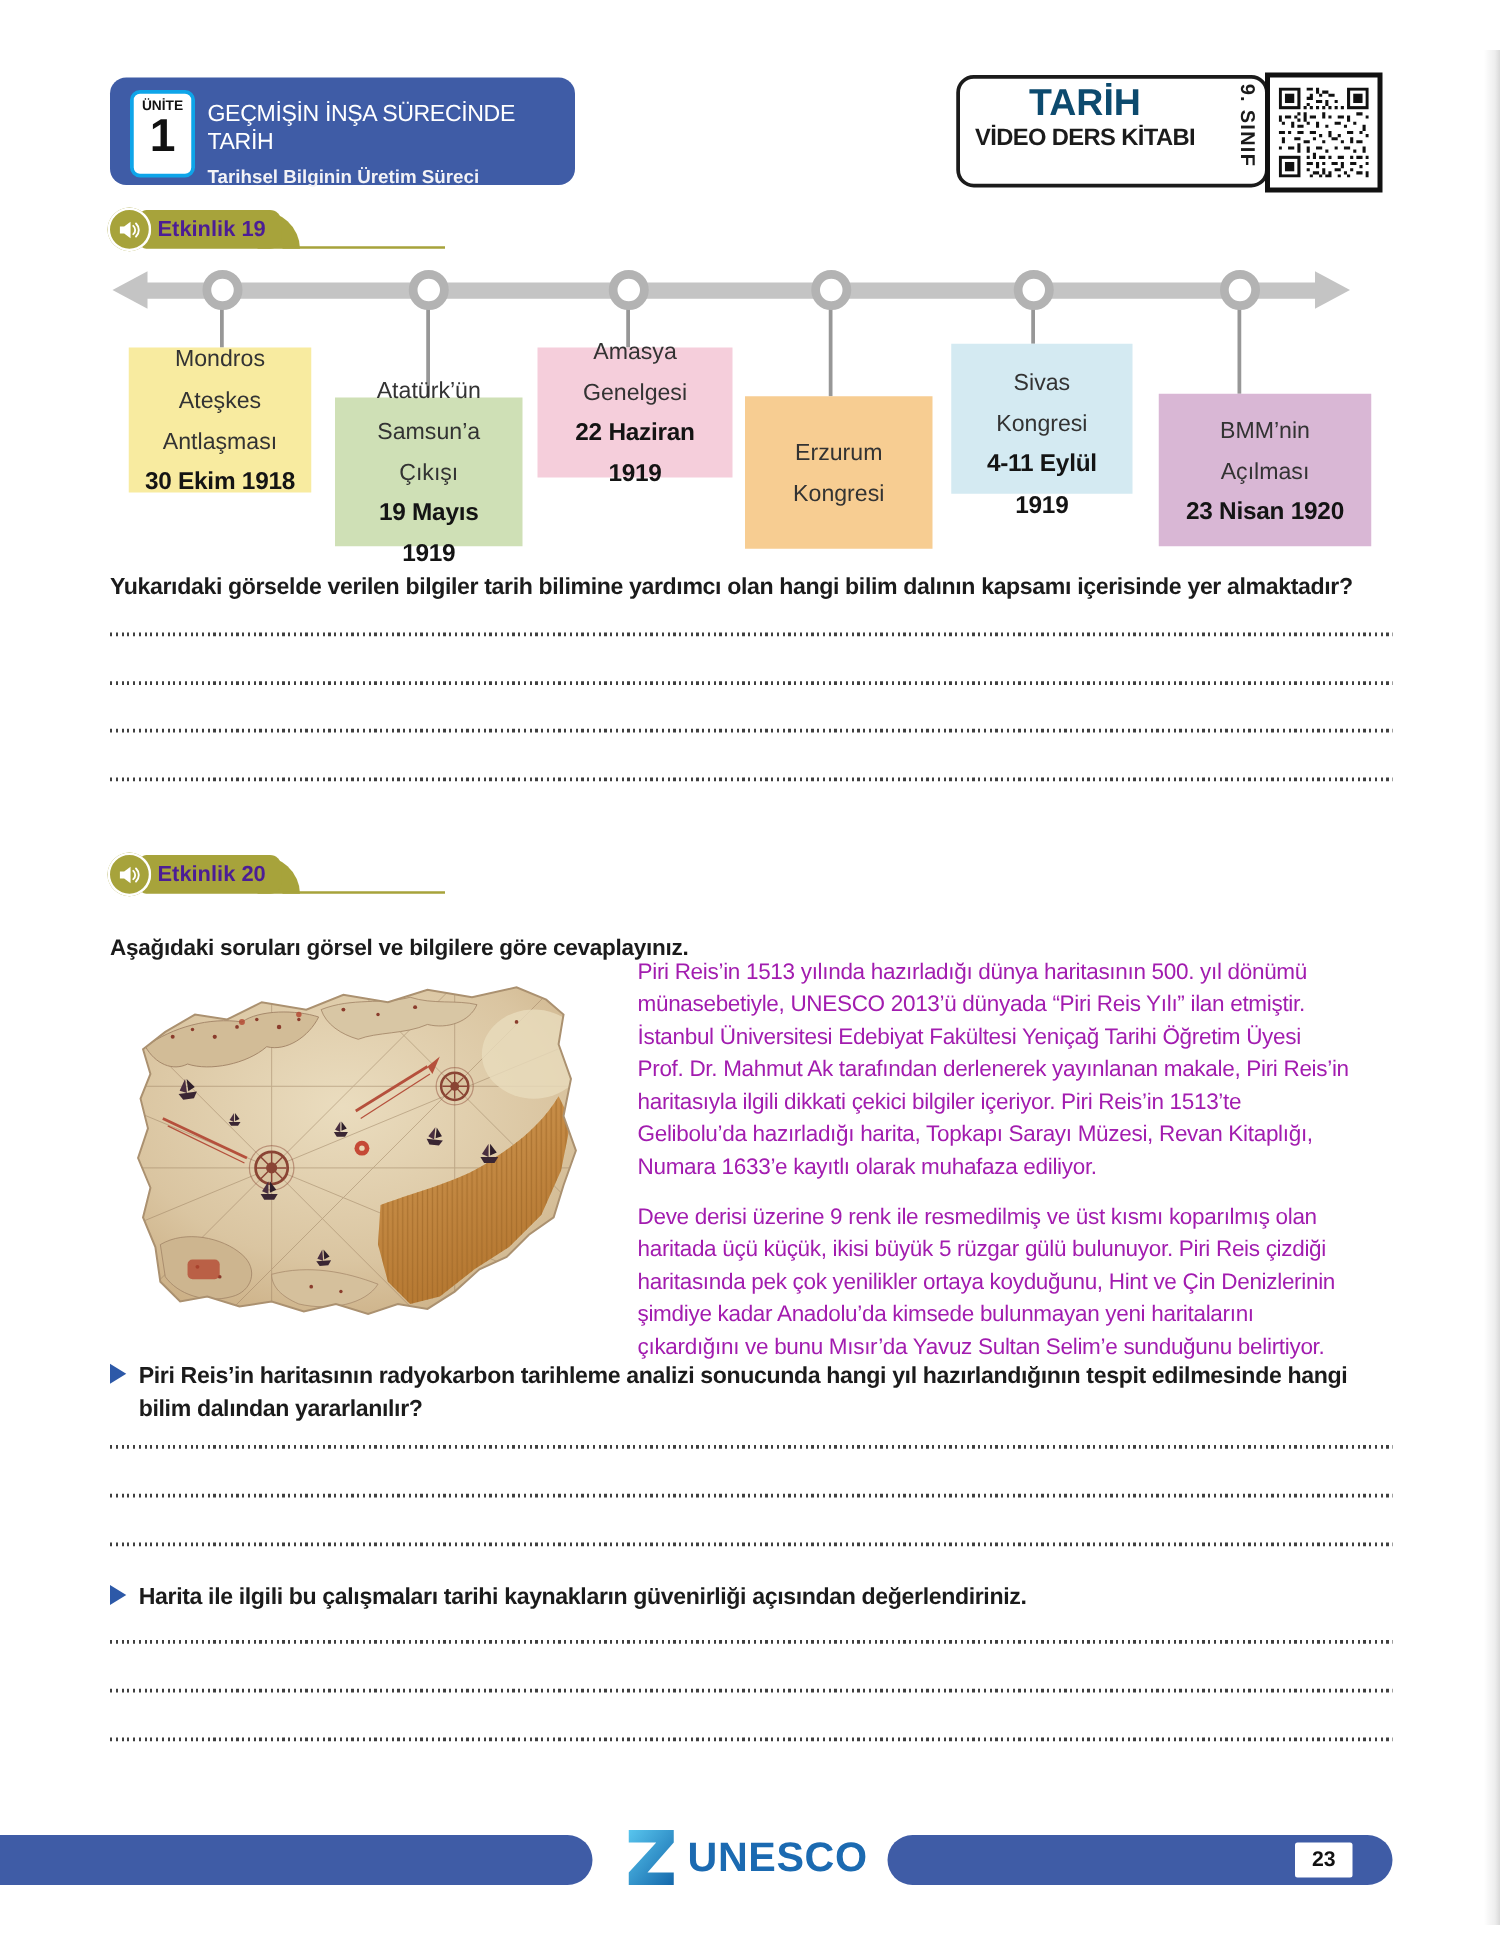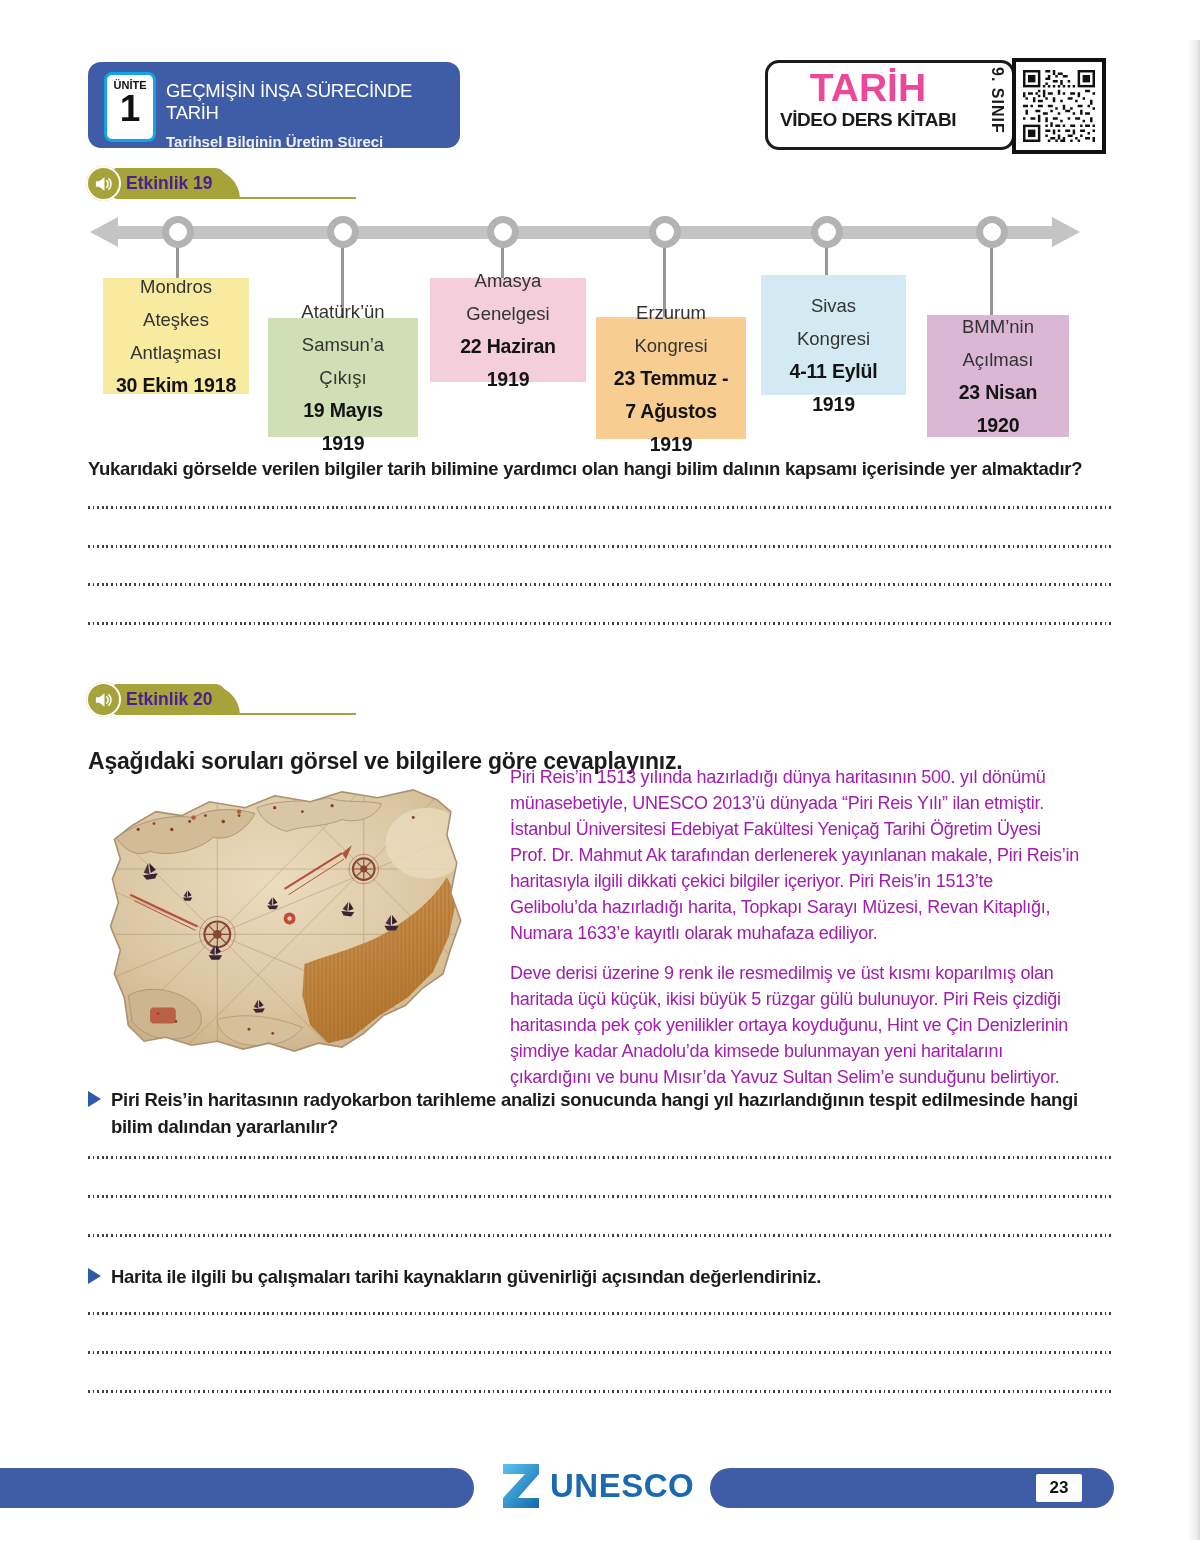--- a/index.html
+++ b/index.html
@@ -16,21 +16,21 @@
   .unit-badge .ulabel{font-size:11px;font-weight:900;color:#111;letter-spacing:0;margin-top:4px;}
   .unit-badge .unum{font-size:37px;font-weight:800;color:#111;line-height:0.95;}
   .unit-titles{position:absolute;left:78px;top:18px;width:286px;}
   .unit-title{font-size:18.5px;font-weight:400;color:#fff;letter-spacing:-0.3px;}
   .unit-subtitle{font-size:15px;font-weight:700;color:#f2f2f6;margin-top:9px;}
 
   .book-box{position:absolute;left:765px;top:60px;width:332px;height:90px;}
   .book-frame{position:absolute;left:0;top:0;width:244px;height:84px;background:#fff;
               border:3.5px solid #1b1b1b;border-radius:14px;}
   .book-titles{position:absolute;left:6px;top:5px;width:188px;text-align:center;}
-  .book-title{font-size:39px;font-weight:900;color:#ec4899;letter-spacing:0;line-height:1.0;}
+  .book-title{font-size:30px;font-weight:900;color:#0c4a6e;letter-spacing:0;line-height:1.0;}
   .book-subtitle{font-size:19px;font-weight:900;color:#1b1b1b;letter-spacing:-0.5px;margin-top:2px;}
   .grade{position:absolute;right:6px;top:4px;height:76px;writing-mode:vertical-rl;
          font-size:16px;font-weight:900;color:#1b1b1b;display:flex;align-items:center;letter-spacing:1px;}
   .qr-frame{position:absolute;left:247px;top:-2px;width:86px;height:88px;background:#fff;
             border:4px solid #111;display:flex;align-items:center;justify-content:center;}
   .qr-frame svg{width:72px;height:72px;}
 
   
   .etk{position:absolute;left:86px;height:38px;z-index:3;}
   .etk-pill{position:absolute;left:26px;top:2px;height:31px;padding:0 12px 0 14px;background:#a7a33b;
@@ -55,34 +55,34 @@
 
   .ev-card{position:absolute;display:flex;flex-direction:column;align-items:center;
            justify-content:center;text-align:center;z-index:2;padding:4px 12px;box-sizing:border-box;}
   .ev-title{font-size:18.5px;font-weight:400;color:#333;line-height:33px;}
   .ev-date{font-size:19.5px;font-weight:800;color:#141414;line-height:33px;letter-spacing:-0.2px;}
   .card-1{left:103px;top:278px;width:146px;height:116px;background:#f8eba0;}
   .card-2{left:268px;top:318px;width:150px;height:119px;background:#cfe0b6;align-items:flex-end;}
   .card-3{left:430px;top:278px;width:156px;height:104px;background:#f5cedb;}
   .card-4{left:596px;top:317px;width:150px;height:122px;background:#f7cd92;}
   .card-5{left:761px;top:275px;width:145px;height:120px;background:#d4eaf2;justify-content:flex-start;padding-top:14px;}
-  .card-6{left:927px;top:315px;width:142px;height:122px;background:#d9b7d5;}
+  .card-6{left:927px;top:315px;width:170px;height:122px;background:#d9b7d5;}
 
   
   .q-bold{position:absolute;font-size:18.5px;font-weight:700;color:#1b1b1b;
           letter-spacing:-0.3px;line-height:27px;}
   .dotline{position:absolute;left:88px;width:1026px;height:3px;
            background:repeating-linear-gradient(90deg,#3f3f3f 0px,#3f3f3f 1.7px,transparent 1.7px,transparent 4.6px);}
   .q-row{position:absolute;left:88px;width:1028px;display:flex;align-items:flex-start;gap:10px;}
   .tri{flex:0 0 auto;width:0;height:0;margin-top:5px;
        border-left:13px solid #2d59a8;border-top:8px solid transparent;border-bottom:8px solid transparent;}
   .q-text{font-size:18.5px;font-weight:700;color:#1b1b1b;letter-spacing:-0.3px;line-height:27px;}
 
   
-  .instruction{position:absolute;left:88px;top:748px;font-size:23px;font-weight:700;color:#1b1b1b;letter-spacing:-0.2px;}
+  .instruction{position:absolute;left:88px;top:748px;font-size:18px;font-weight:700;color:#1b1b1b;letter-spacing:-0.2px;}
   .map-fig{position:absolute;left:95px;top:778px;width:398px;height:282px;}
   .para-col{position:absolute;left:510px;top:764px;width:612px;}
   .para{font-size:18px;line-height:26px;color:#a21caf;letter-spacing:-0.25px;margin:0 0 14px 0;}
 
   
   .foot-bar-l{position:absolute;left:0;top:1468px;width:474px;height:40px;background:#3f5ca6;
               border-radius:0 20px 20px 0;}
   .foot-bar-r{position:absolute;left:710px;top:1468px;width:404px;height:40px;background:#3f5ca6;
               border-radius:20px;}
   .page-num{position:absolute;left:1036px;top:1474px;width:46px;height:28px;background:#fff;border-radius:2px;
@@ -193,22 +193,20 @@
 Samsun’a Çıkışı</span>
       <span class="ev-date pre">19 Mayıs 1919</span>
     </div>
     <div class="ev-card card-3">
       <span class="ev-title pre">Amasya
 Genelgesi</span>
       <span class="ev-date pre">22 Haziran 1919</span>
     </div>
     <div class="ev-card card-4">
       <span class="ev-title pre">Erzurum Kongresi</span>
-      <span class="ev-date pre">23 Temmuz -
-7 Ağustos 1919</span>
     </div>
     <div class="ev-card card-5">
       <span class="ev-title pre">Sivas Kongresi</span>
       <span class="ev-date pre">4-11 Eylül 1919</span>
     </div>
     <div class="ev-card card-6">
       <span class="ev-title pre">BMM’nin
 Açılması</span>
       <span class="ev-date pre">23 Nisan 1920</span>
     </div>

